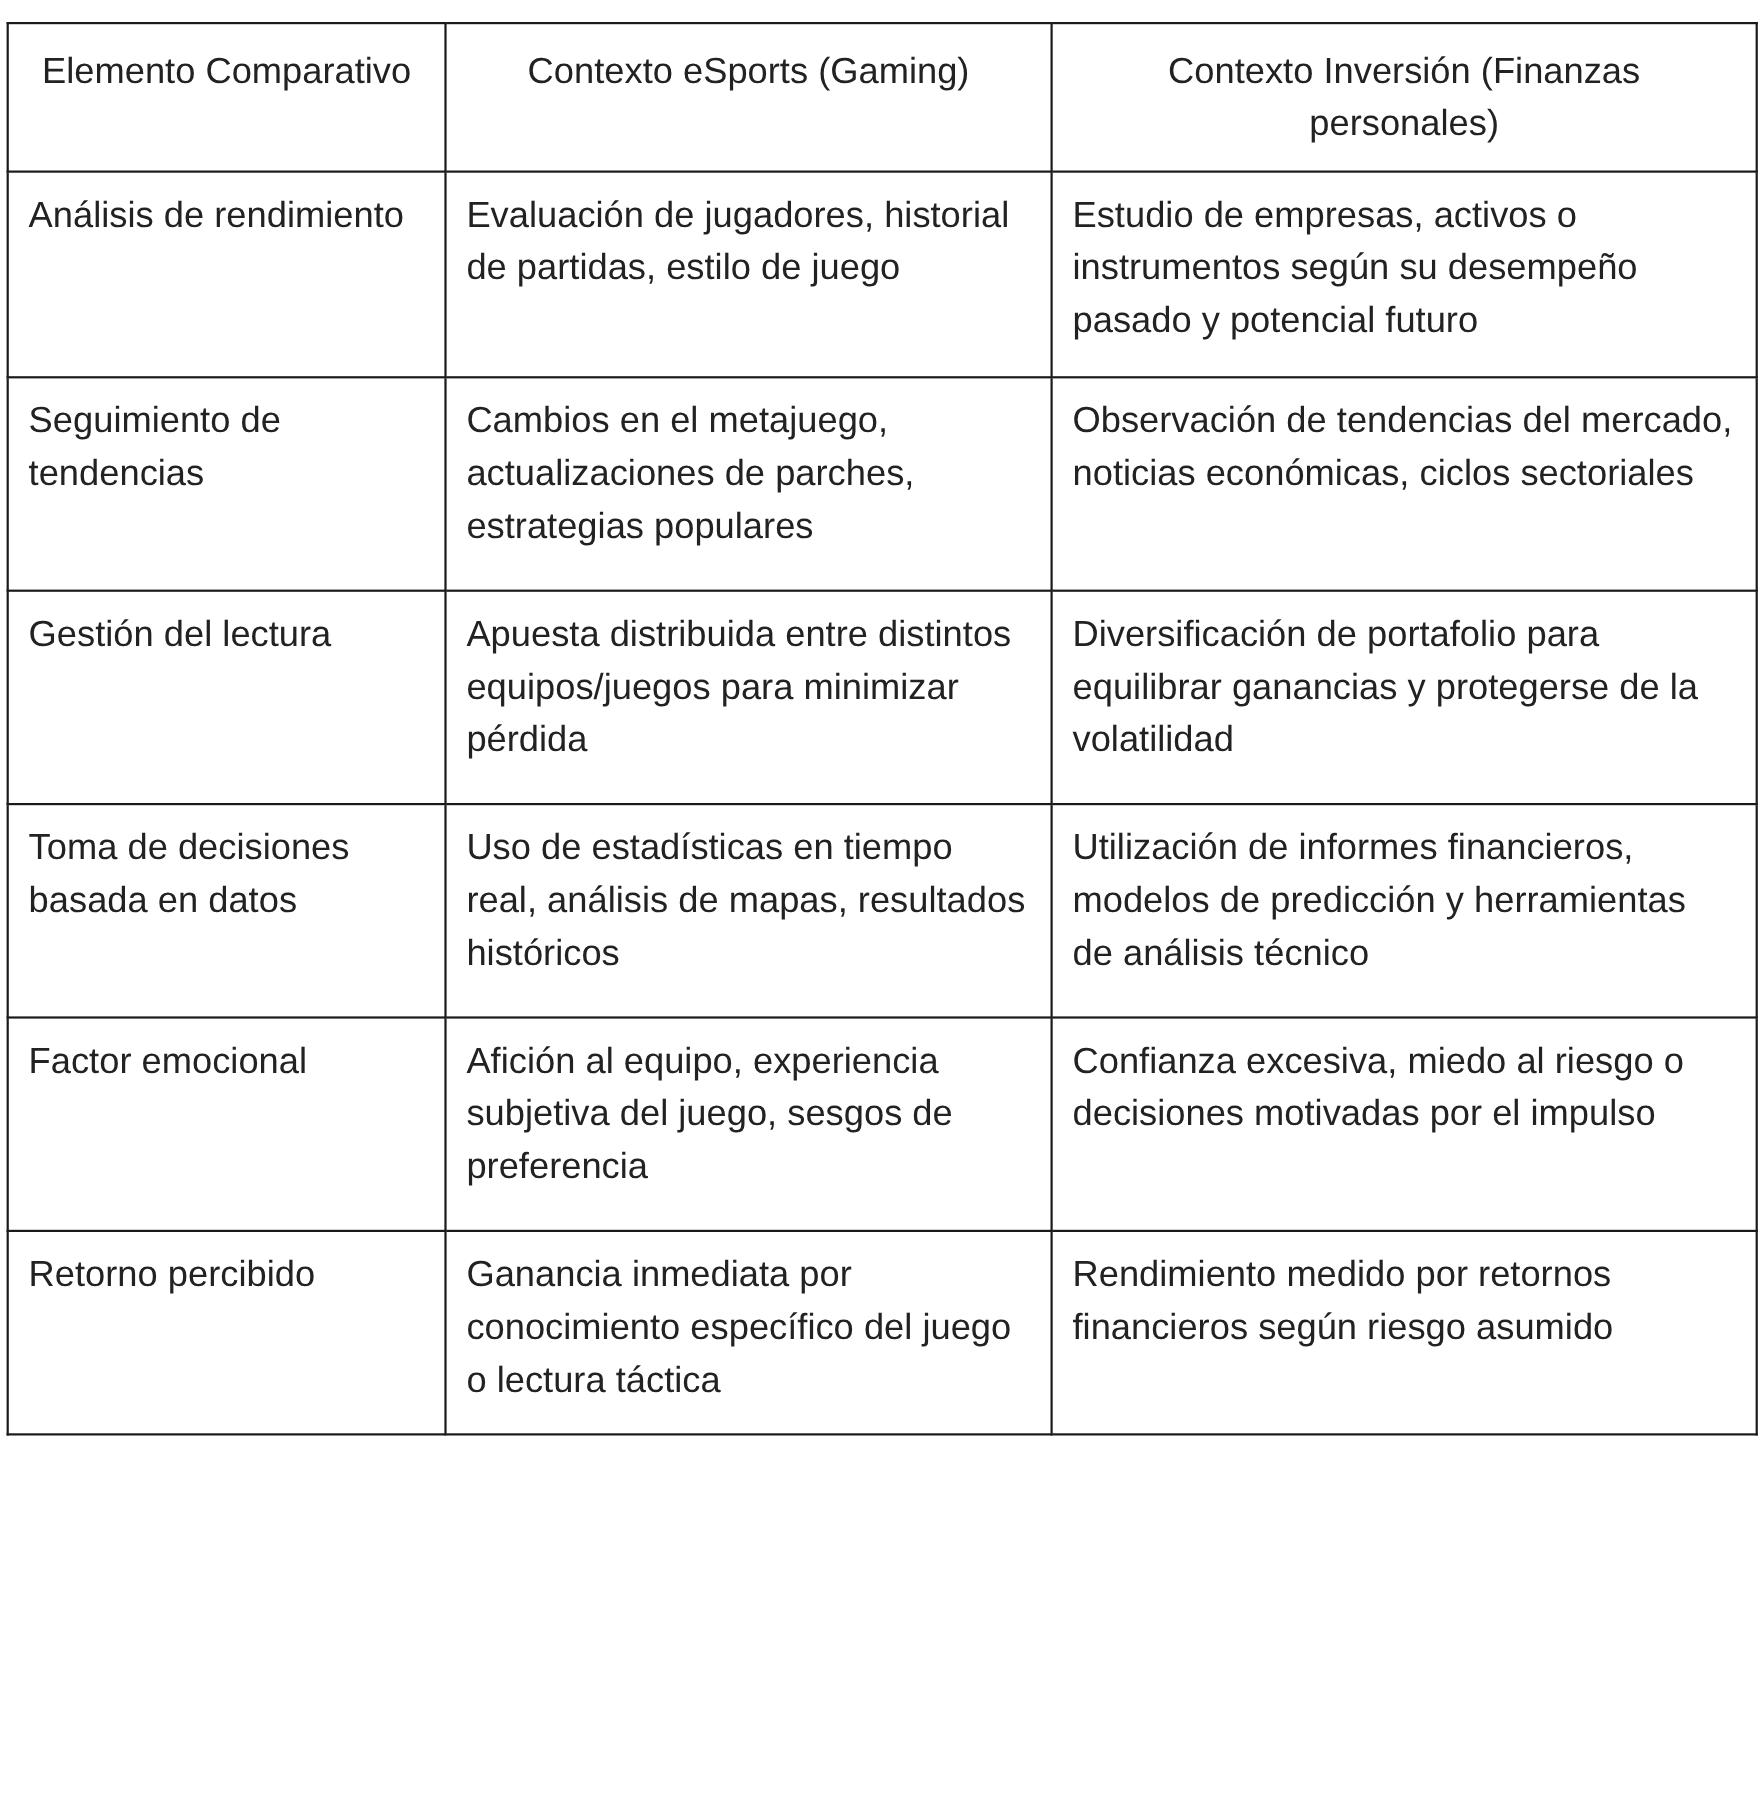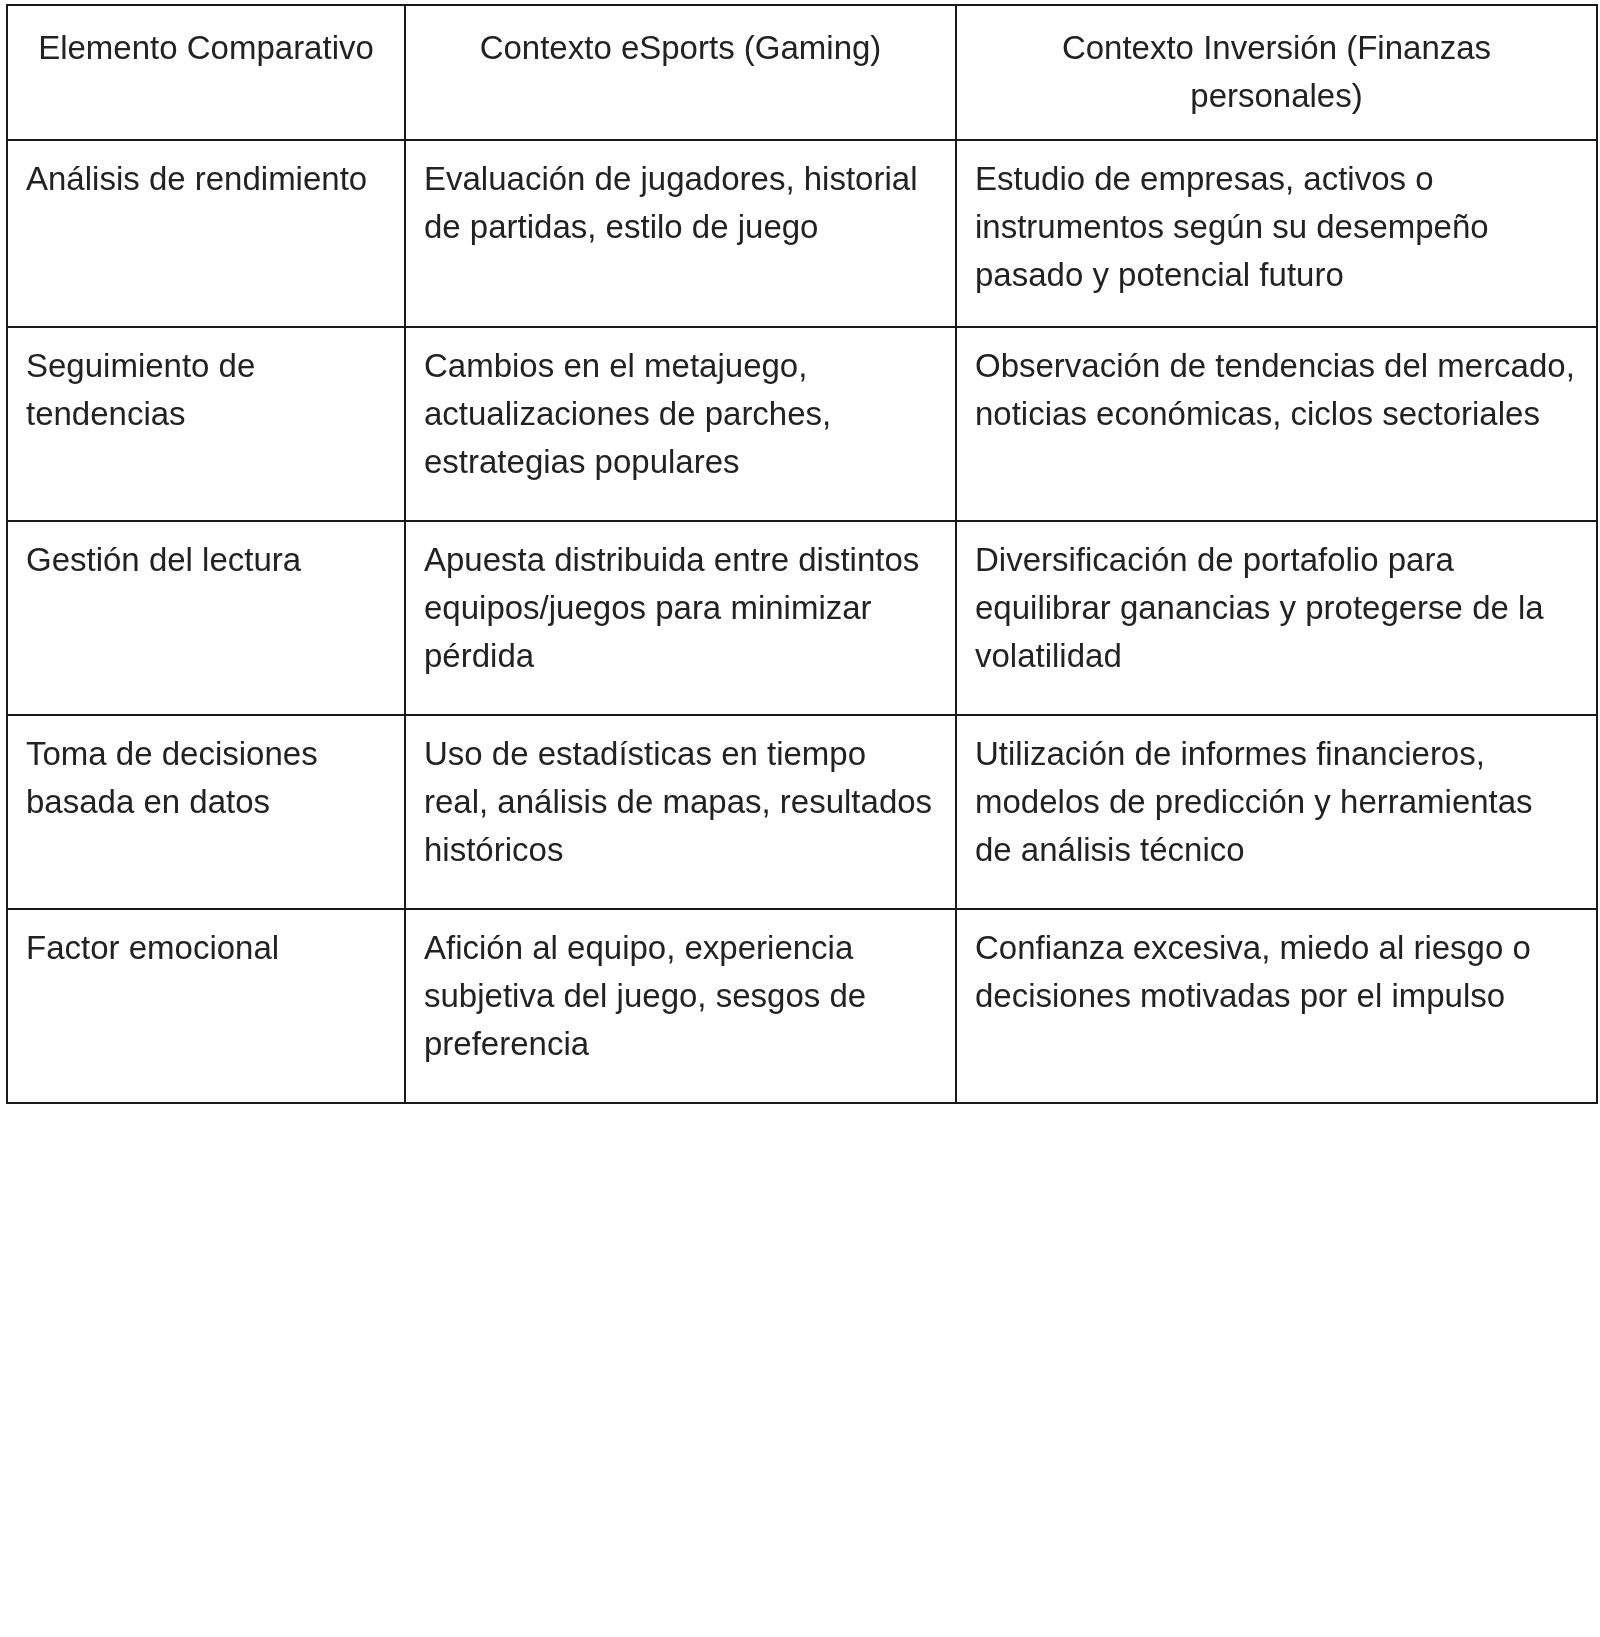--- a/index.html
+++ b/index.html
@@ -11,21 +11,21 @@
       width: 1600px;
       height: 1637px;
       position: relative;
       overflow: hidden;
       font-family: "Liberation Sans", sans-serif;
       color: #222222;
     }
     .table-wrap {
       position: absolute;
       left: 6px;
-      top: 4px;
+      top: 20px;
     }
     table.cmp {
       border-collapse: collapse;
       table-layout: fixed;
       width: 1590px;
     }
     table.cmp col.c1 { width: 398px; }
     table.cmp col.c2 { width: 551px; }
     table.cmp col.c3 { width: 641px; }
     table.cmp th, table.cmp td {
@@ -87,15 +87,20 @@
       <tr>
         <td>Toma de decisiones basada en datos</td>
         <td>Uso de estadísticas en tiempo real, análisis de mapas, resultados históricos</td>
         <td>Utilización de informes financieros, modelos de predicción y herramientas de análisis técnico</td>
       </tr>
       <tr>
         <td>Factor emocional</td>
         <td>Afición al equipo, experiencia subjetiva del juego, sesgos de preferencia</td>
         <td>Confianza excesiva, miedo al riesgo o decisiones motivadas por el impulso</td>
       </tr>
+      <tr class="row-last">
+        <td>Retorno percibido</td>
+        <td>Ganancia inmediata por conocimiento específico del juego o lectura táctica</td>
+        <td>Rendimiento medido por retornos financieros según riesgo asumido</td>
+      </tr>
     </tbody>
   </table>
 </div>
 
 </body></html>

